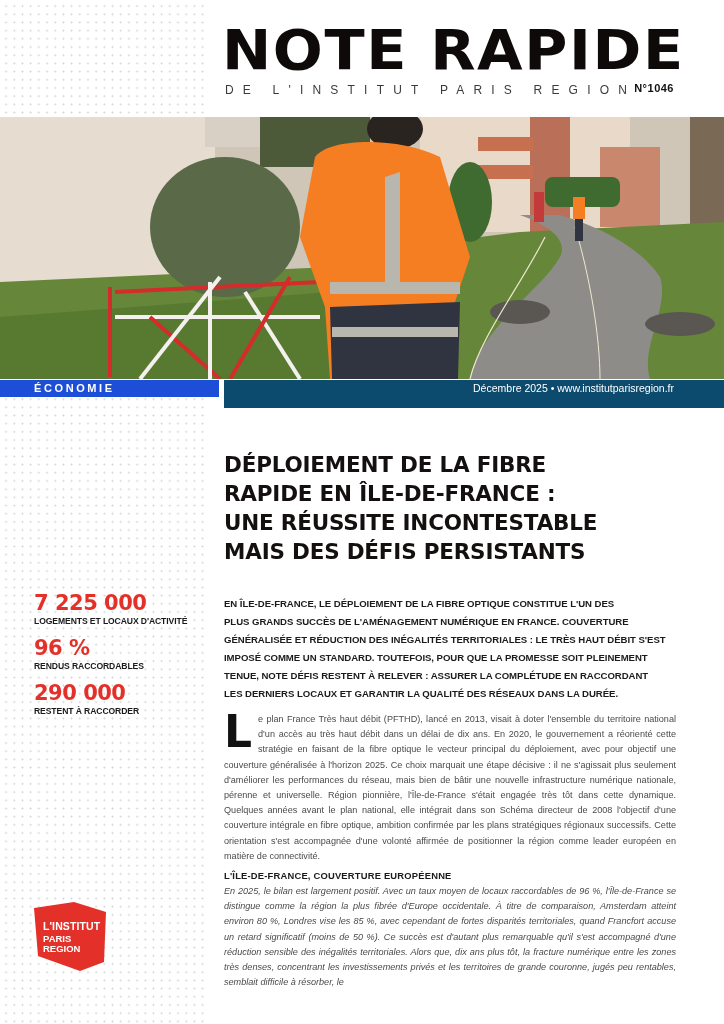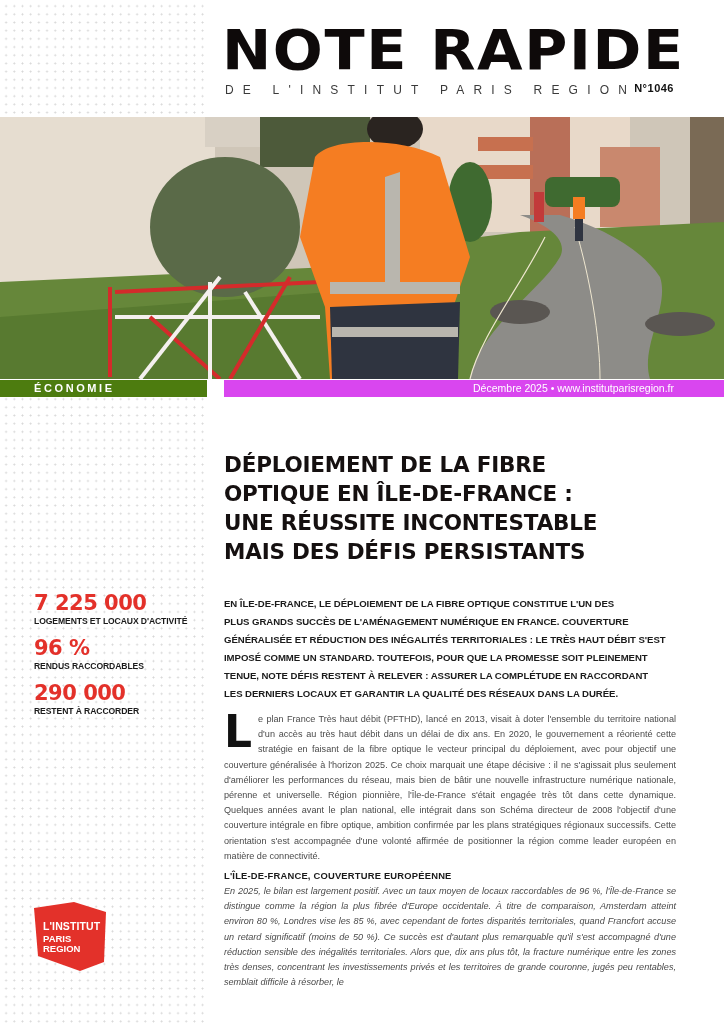--- a/index.html
+++ b/index.html
@@ -7,22 +7,22 @@
   .dots{position:absolute;left:0;top:0;width:207px;height:1024px;
     background-image:radial-gradient(circle,#d6d6d6 0.8px,transparent 1.1px);
     background-size:8.2px 8.2px;background-position:2px 2px;z-index:0;}
   .masthead{position:absolute;left:222px;top:22px;width:452px;height:80px;z-index:2;}
   .mast-title{font-family:"DejaVu Sans",sans-serif;font-weight:bold;font-size:55px;line-height:56px;letter-spacing:1.5px;color:#0e0a0a;white-space:nowrap;transform:scaleX(1.07);transform-origin:left top;}
   .mast-sub{position:absolute;top:61px;left:3px;font-size:12px;letter-spacing:9.2px;color:#3a3a3a;white-space:nowrap;}
   .mast-num{position:absolute;top:60px;right:0;font-size:11px;font-weight:bold;color:#111;letter-spacing:0.5px;}
   .photo{position:absolute;left:0;top:117px;width:724px;height:262px;overflow:hidden;z-index:1;background:#6d8f3a;}
   .photo svg{display:block;}
   .banner{position:absolute;top:380px;left:0;width:724px;height:17px;z-index:2;}
-  .banner-left{position:absolute;left:0;top:0;width:207px;height:17px;background:#4d7c0f;}
-  .banner-right{position:absolute;left:224px;top:0;right:0;height:17px;background:#d946ef;}
+  .banner-left{position:absolute;left:0;top:0;width:207px;height:17px;background:#1d4ed8;padding-left:12px;}
+  .banner-right{position:absolute;left:224px;top:0;right:0;height:28px;background:#0c4a6e;}
   .banner-section{position:absolute;left:34px;top:2px;color:#fff;font-weight:bold;font-size:11px;letter-spacing:2.6px;}
   .banner-meta{position:absolute;right:50px;top:2px;color:#fff;font-size:10.5px;}
   .headline{position:absolute;left:224px;top:450px;width:460px;font-family:"DejaVu Sans",sans-serif;font-weight:bold;font-size:21.5px;line-height:29px;color:#151010;z-index:2;letter-spacing:-0.2px;}
   .headline div{white-space:nowrap;}
   .stats{position:absolute;left:34px;top:591px;width:175px;z-index:2;}
   .stat{margin-bottom:9px;}
   .stat-value{font-family:"DejaVu Sans",sans-serif;font-weight:bold;color:#e3312a;font-size:21px;line-height:24px;letter-spacing:-0.5px;}
   .stat-label{font-size:8.6px;font-weight:bold;color:#1a1a1a;line-height:12px;margin-top:0px;letter-spacing:-0.1px;}
   .chapo{position:absolute;left:224px;top:595px;width:470px;font-size:9.6px;line-height:18px;font-weight:bold;color:#1b1b1b;z-index:2;letter-spacing:-0.05px;}
   .chapo div{white-space:nowrap;}
@@ -114,21 +114,21 @@
     <span class="banner-meta">
       <span>Décembre 2025</span>
       <span>•</span>
       <span>www.institutparisregion.fr</span>
     </span>
   </div>
 </div>
 
 <h1 class="headline" style="margin:0;">
   <div>DÉPLOIEMENT DE LA FIBRE</div>
-  <div>OPTIQUE EN ÎLE-DE-FRANCE :</div>
+  <div>RAPIDE EN ÎLE-DE-FRANCE :</div>
   <div>UNE RÉUSSITE INCONTESTABLE</div>
   <div>MAIS DES DÉFIS PERSISTANTS</div>
 </h1>
 
 <aside class="stats">
   <div class="stat">
     <div class="stat-value">7 225 000</div>
     <div class="stat-label">LOGEMENTS ET LOCAUX D'ACTIVITÉ</div>
   </div>
   <div class="stat">

